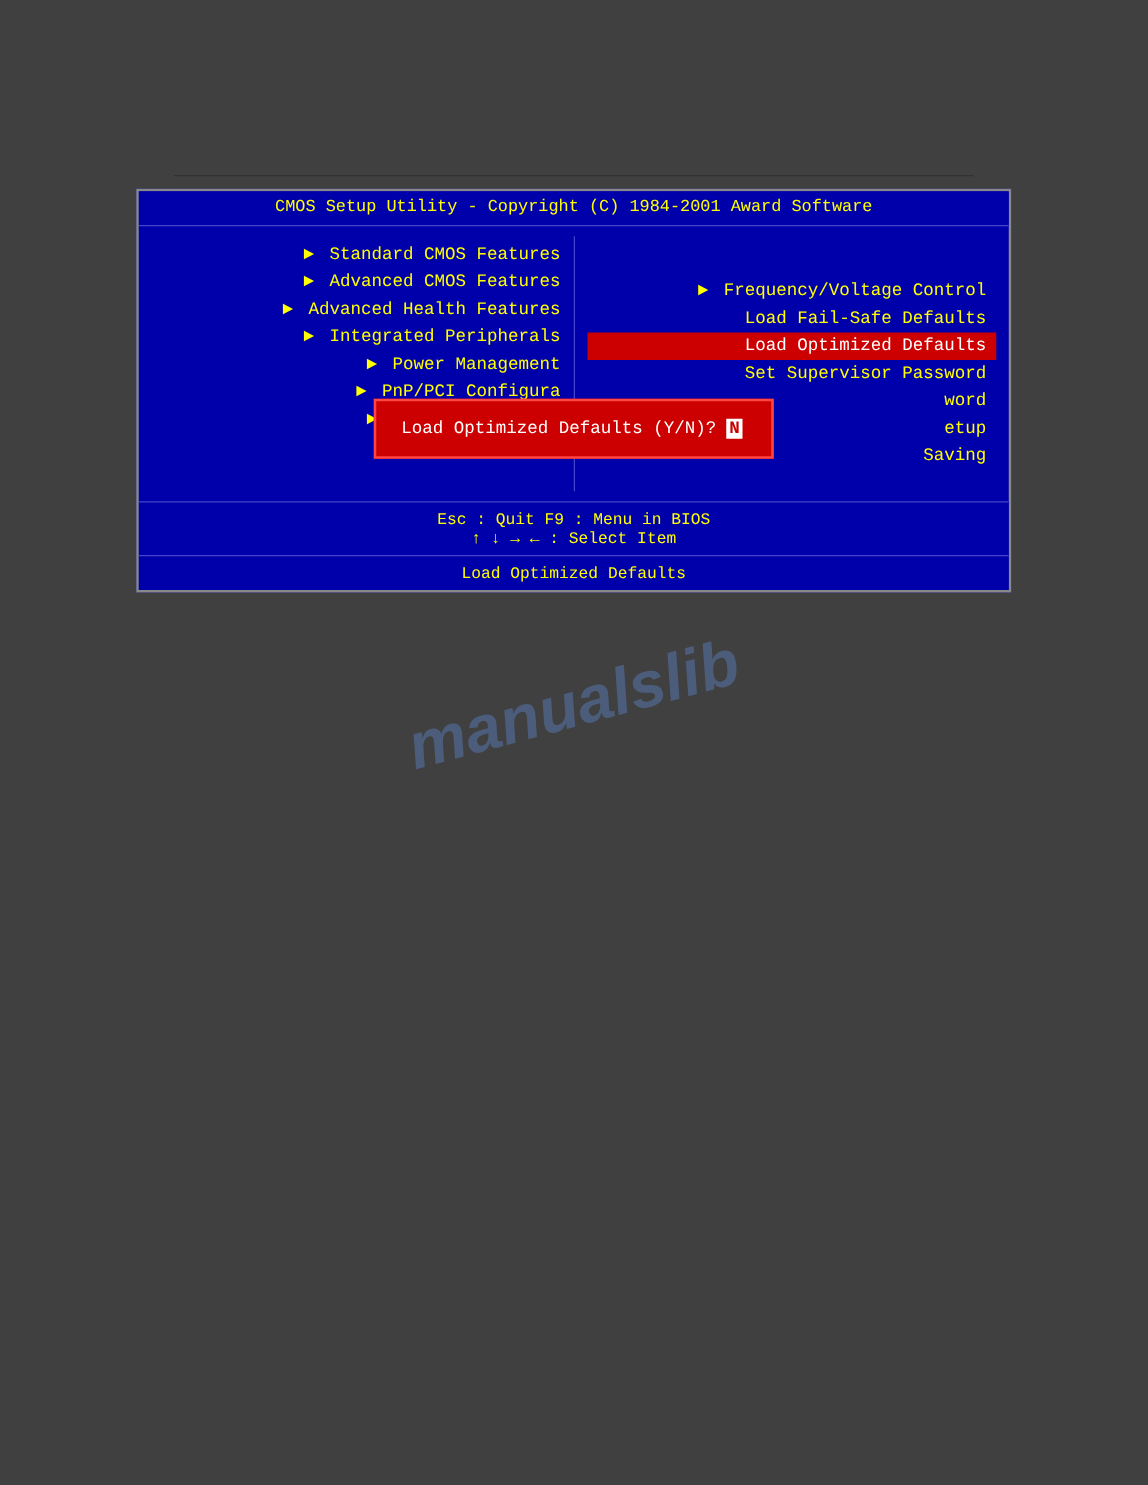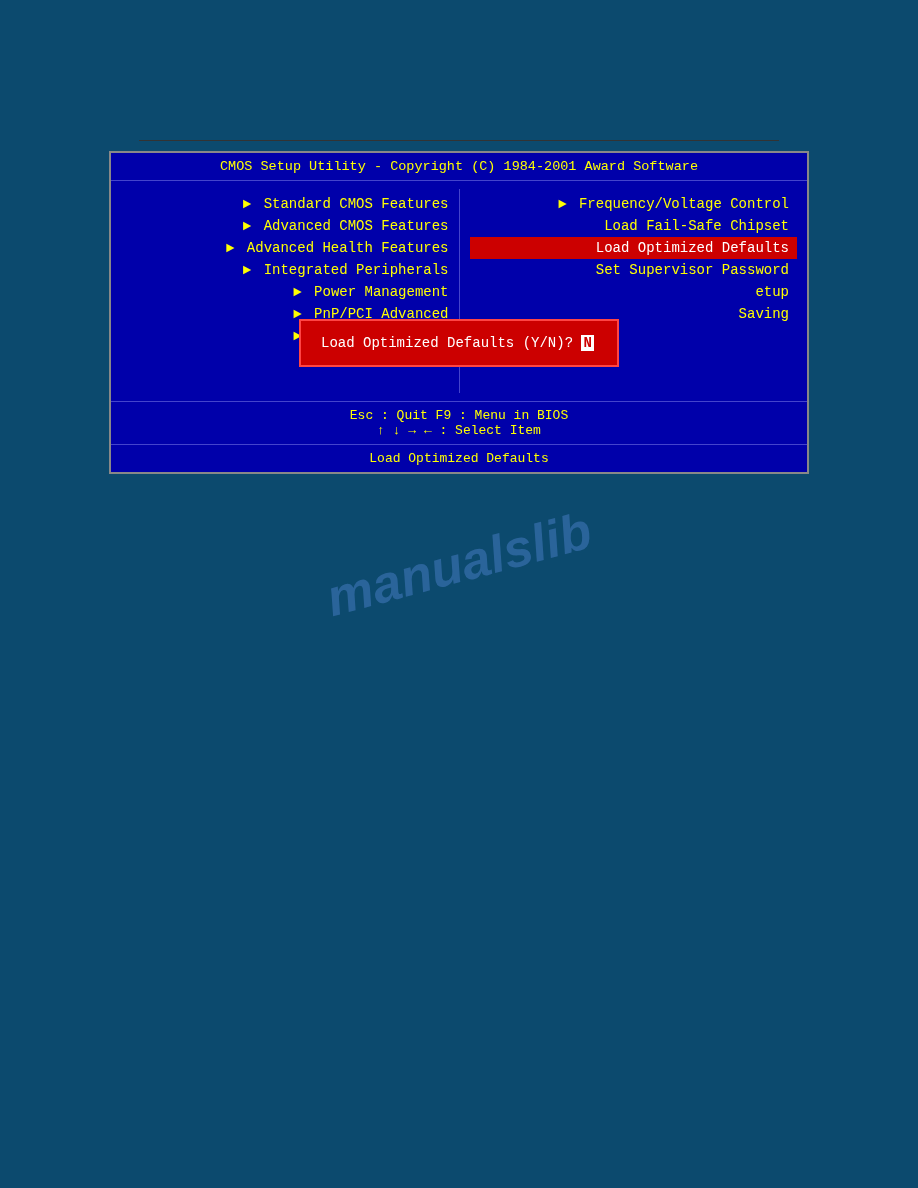--- a/index.html
+++ b/index.html
@@ -8,21 +8,21 @@
       width: 918px;
       min-height: 1188px;
       background: #ffffff;
       font-family: Arial, sans-serif;
       position: relative;
     }
 
     .page-content {
       width: 918px;
       min-height: 1188px;
-      background: #0c4a6e;
+      background: #404040;
       display: flex;
       flex-direction: column;
       align-items: center;
     }
 
     .top-line {
       width: 640px;
       height: 1px;
       background: #333;
       margin-top: 140px;
@@ -59,20 +59,21 @@
 
     .bios-left-col {
       flex: 1;
       padding: 4px 10px;
       border-right: 1px solid #4444cc;
     }
 
     .bios-right-col {
       flex: 1;
       padding: 4px 10px;
+      margin-top: 29px;
     }
 
     .bios-menu-item {
       padding: 3px 0;
       color: #ffff00;
       white-space: nowrap;
       text-align: right;
     }
 
     .bios-menu-item.highlighted {
@@ -201,41 +202,44 @@
         <div class="bios-menu-item">
           <span class="arrow">►</span>
           <span>Integrated Peripherals</span>
         </div>
         <div class="bios-menu-item">
           <span class="arrow">►</span>
           <span>Power Management</span>
         </div>
         <div class="bios-menu-item">
           <span class="arrow">►</span>
-          <span>PnP/PCI Advanced</span>
+          <span>PnP/PCI Configura</span>
         </div>
         <div class="bios-menu-item">
           <span class="arrow">►</span>
           <span>PC Health Health</span>
         </div>
       </div>
 
       <div class="bios-right-col">
         <div class="bios-menu-item" style="text-align:right;">
           <span class="arrow">►</span>
           <span>Frequency/Voltage Control</span>
         </div>
         <div class="bios-menu-item" style="text-align:right; padding-right:8px;">
-          <span>Load Fail-Safe Chipset</span>
+          <span>Load Fail-Safe Defaults</span>
         </div>
         <div class="bios-menu-item highlighted" style="text-align:right; padding-right:8px;">
           <span>Load Optimized Defaults</span>
         </div>
         <div class="bios-menu-item" style="text-align:right; padding-right:8px;">
           <span>Set Supervisor Password</span>
+        </div>
+        <div class="bios-menu-item" style="text-align:right; padding-right:8px;">
+          <span>word</span>
         </div>
         <div class="bios-menu-item" style="text-align:right; padding-right:8px;">
           <span>etup</span>
         </div>
         <div class="bios-menu-item" style="text-align:right; padding-right:8px;">
           <span>Saving</span>
         </div>
       </div>
 
       <div class="bios-dialog-overlay">

